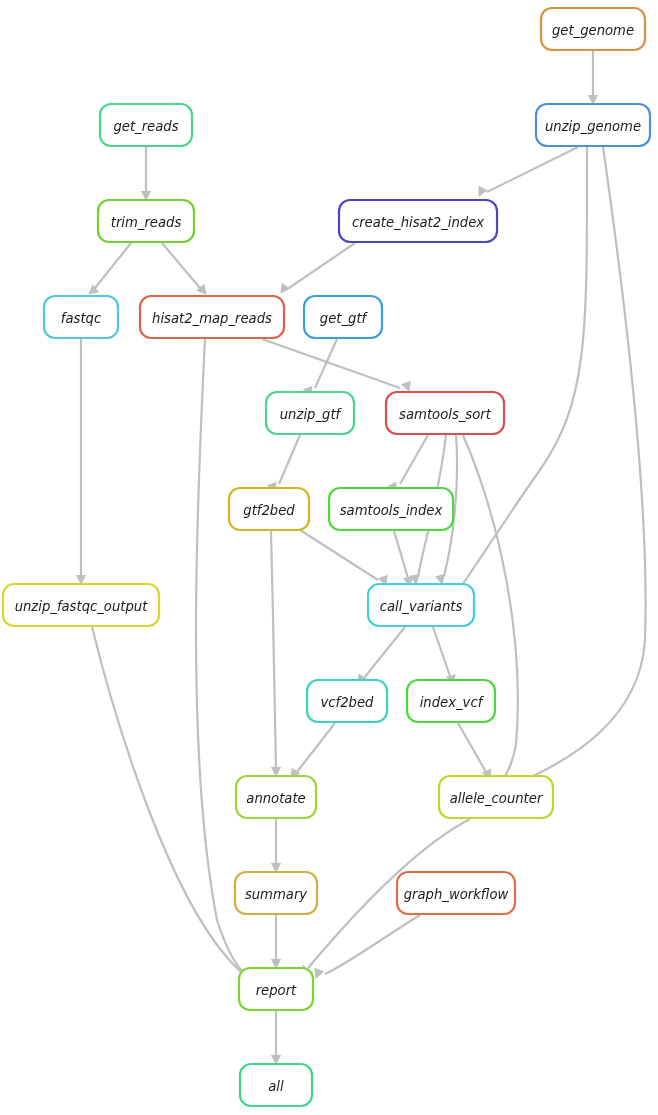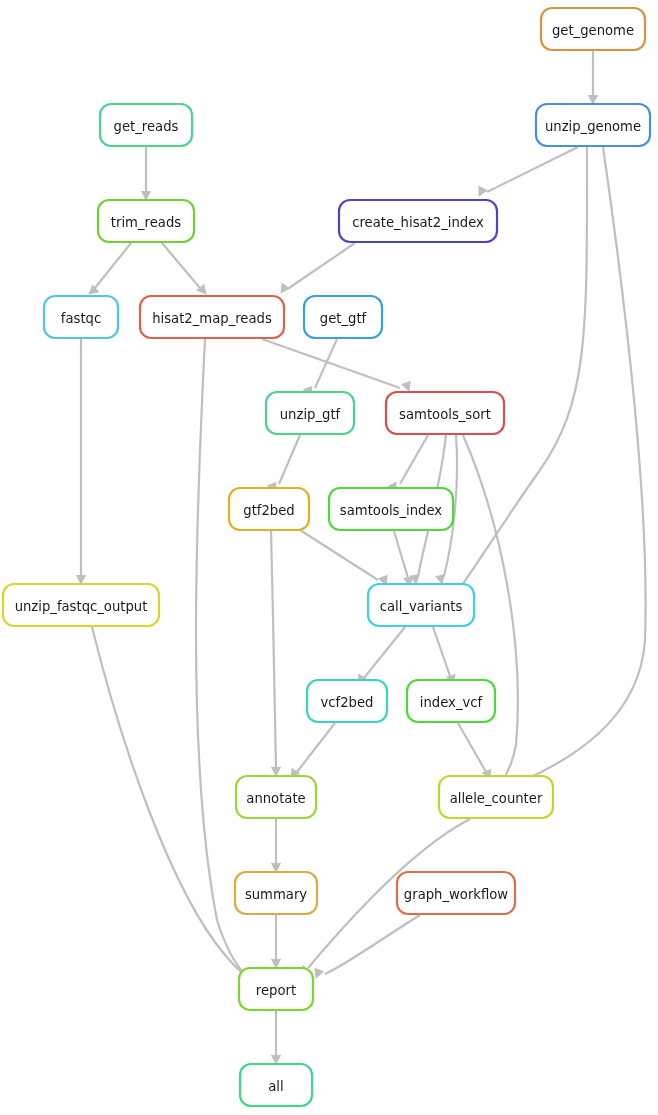--- a/index.html
+++ b/index.html
@@ -10,20 +10,21 @@
   body {
     width: 658px;
     height: 1115px;
     font-family: "DejaVu Sans", sans-serif;
     overflow: hidden;
   }
   #dag-root {
     position: relative;
     width: 658px;
     height: 1115px;
+    font-style: italic;
   }
   svg#dag-svg {
     display: block;
     width: 658px;
     height: 1115px;
   }
   .node-box {
     fill: #ffffff;
     stroke-width: 2.2;
   }

